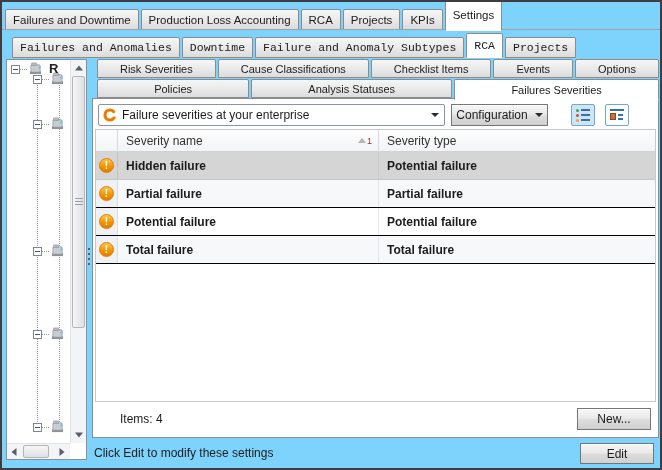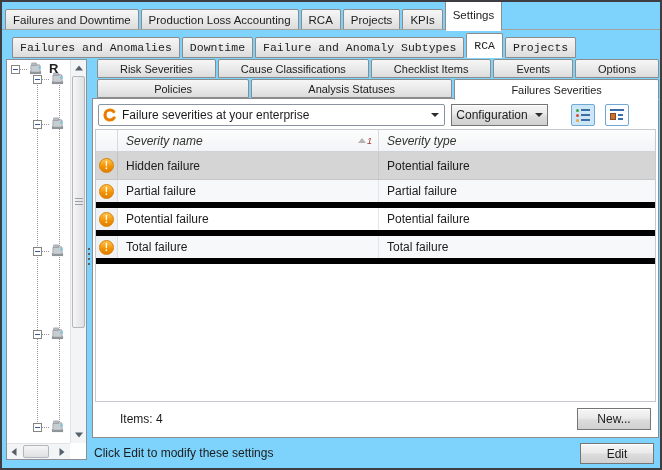--- a/index.html
+++ b/index.html
@@ -81,30 +81,30 @@
   .ico-list .bar{width:9px;height:2px;background:#3a6ea5;}
   .ico-card{width:14px;height:12px;display:flex;flex-direction:column;gap:2px;}
   .ico-card .top{width:14px;height:2px;background:#3a6ea5;}
   .ico-card .body{display:flex;gap:2px;}
   .ico-card .sq{width:6px;height:7px;background:#c87137;border:1px solid #8a4a1f;box-sizing:border-box;}
   .ico-card .lines{display:flex;flex-direction:column;gap:2px;padding-top:1px;}
   .ico-card .ln{width:5px;height:2px;background:#3a6ea5;}
 
   
   .grid{position:absolute;left:2px;top:30px;width:561px;height:273px;border:1px solid #c6cace;box-sizing:border-box;background:#fff;}
-  .g-header{display:flex;height:22px;background:linear-gradient(#fdfdfd,#f3f4f6);border-bottom:1px solid #cfd2d6;box-sizing:border-box;font-style:italic;}
+  .g-header{display:flex;height:22px;background:linear-gradient(#fdfdfd,#f3f4f6);border-bottom:1px solid #cfd2d6;box-sizing:border-box;}
   .g-header .hc{display:flex;align-items:center;box-sizing:border-box;color:#333;}
   .hc-icon{width:22px;border-right:1px solid #d6d9dd;}
   .hc-name{width:261px;padding:0 6px 0 8px;border-right:1px solid #d6d9dd;}
   .hc-type{flex:1;padding-left:8px;}
   .sort-wrap{margin-left:auto;display:flex;align-items:flex-end;gap:1px;}
   .sort-asc{width:0;height:0;border-left:4px solid transparent;border-right:4px solid transparent;border-bottom:5px solid #b4b4b4;margin-bottom:3px;}
   .sort-num{font-size:9px;color:#9c3434;line-height:10px;}
-  .trow{display:flex;height:28px;border-bottom:6px solid #000000;box-sizing:border-box;}
-  .trow .cell{display:flex;align-items:center;box-sizing:border-box;}
+  .trow{display:flex;height:28px;border-bottom:1px solid #000000;box-sizing:border-box;}
+  .trow .cell{display:flex;align-items:center;box-sizing:border-box;font-weight:bold;}
   .icon-cell{width:22px;justify-content:center;background:#f0f1f4;border-right:1px solid #dadde1;}
   .name-cell{width:261px;padding-left:8px;border-right:1px solid #e3e5e8;}
   .type-cell{flex:1;padding-left:8px;}
   .trow.alt{background:#f7f8fa;}
   .trow.sel{background:#d5d5d5;border-bottom:1px solid #c6c6c6;}
   .trow.sel .icon-cell{background:#d5d5d5;border-right:1px solid #c2c2c2;}
   .trow.sel .name-cell{border-right:1px solid #c9c9c9;}
   .warn{position:relative;width:15px;height:15px;border-radius:50%;border:1px solid #d97f00;box-sizing:border-box;
     background:linear-gradient(#ffc54d,#f29100 60%,#e07e00);}
   .warn::after{content:"!";position:absolute;left:0;top:0;width:13px;height:13px;line-height:13px;text-align:center;

